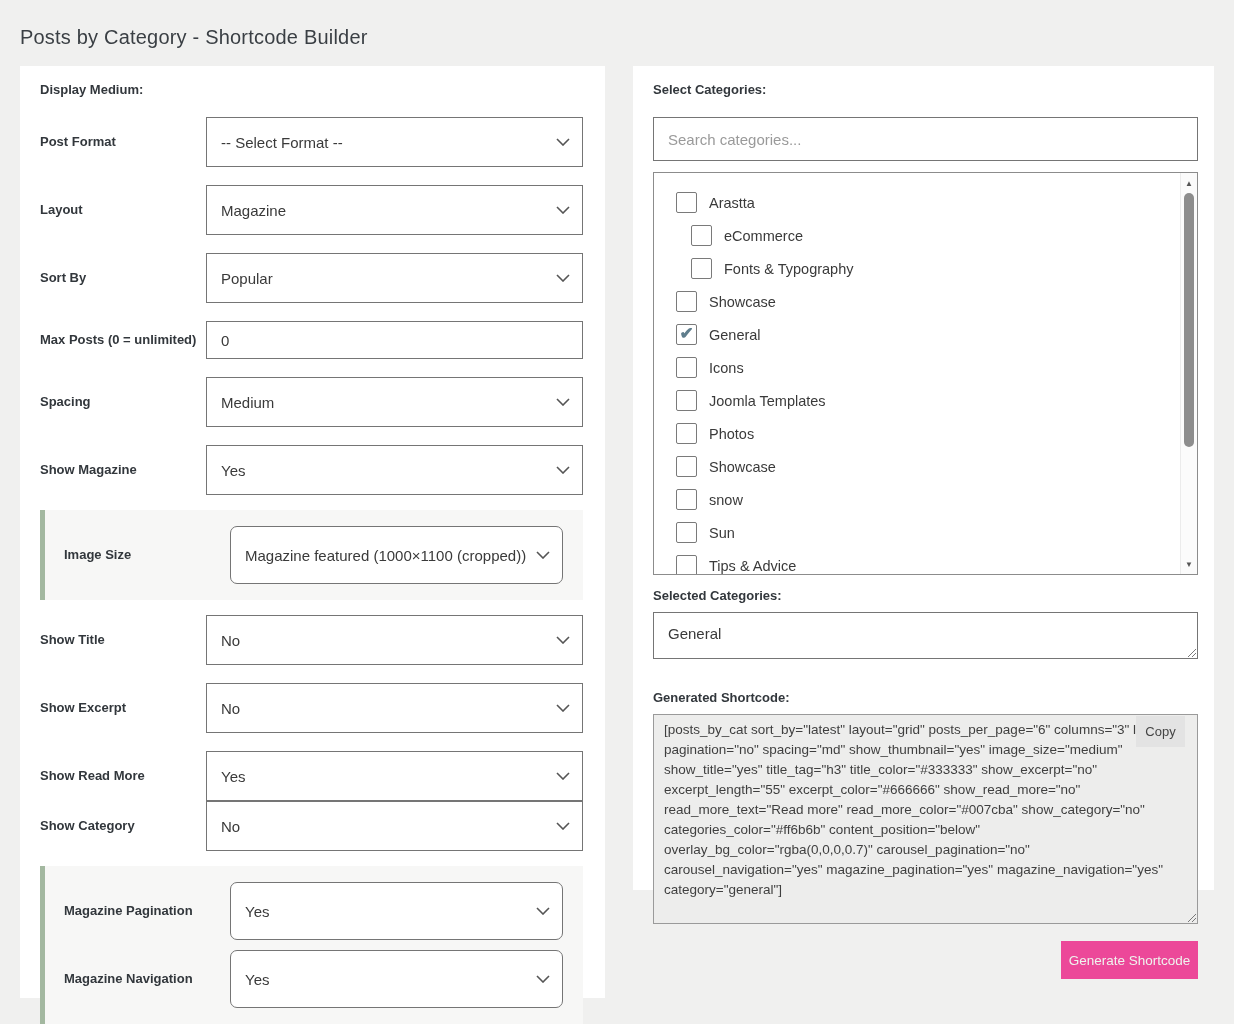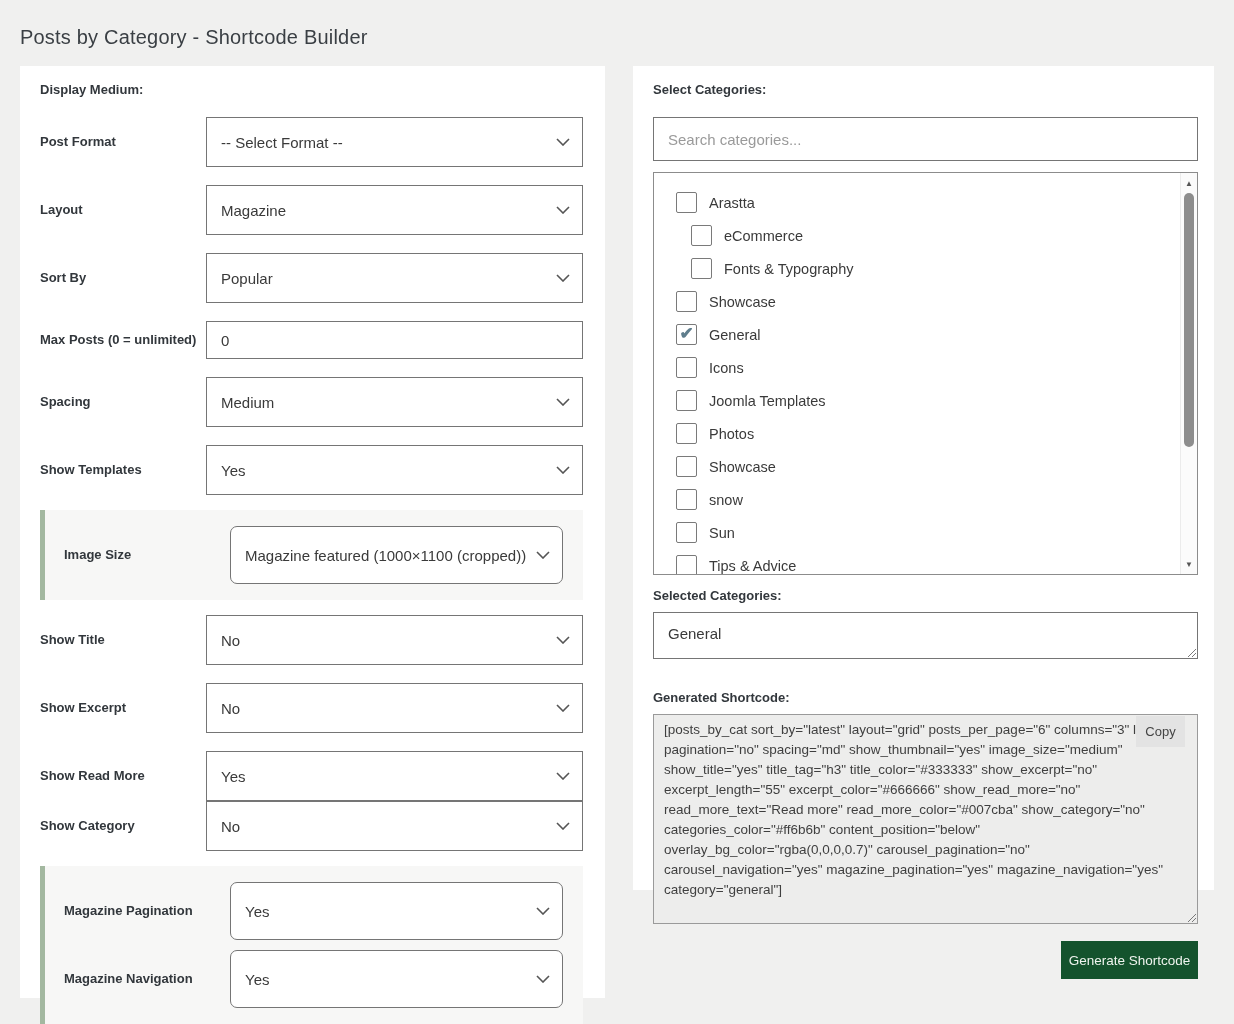--- a/index.html
+++ b/index.html
@@ -61,21 +61,21 @@
 
   .shortcode-wrap { position:relative; width:545px; height:210px; border:1px solid #9a9a9a; background:#ededec; }
   .shortcode-text { width:100%; height:100%; overflow:hidden; padding:5px 12px 5px 10px;
     font-family:"Liberation Sans",sans-serif; font-size:13.5px; line-height:20px; color:#3f3f3f; word-wrap:break-word; }
   .copy-btn { position:absolute; top:1px; right:12px; width:49px; height:31px; background:#e3e3e3; border:none;
     font-family:"Liberation Sans",sans-serif; font-size:13px; color:#444; cursor:pointer; }
   .grabber { position:absolute; right:1px; bottom:1px; width:10px; height:10px; }
   .grabber svg { display:block; }
 
   .gen-btn-row { margin-top:17px; display:flex; justify-content:flex-end; width:545px; }
-  .gen-btn { width:137px; height:38px; background:#14532d; border:none; color:#eff4ee; font-size:13.5px;
+  .gen-btn { width:137px; height:38px; background:#ec4899; border:none; color:#eff4ee; font-size:13.5px;
     font-family:"Liberation Sans",sans-serif; cursor:pointer; }
 
   .mb0 { margin-bottom:0; }
 </style>
 </head>
 <body>
 
 <div class="page-title">Posts by Category - Shortcode Builder</div>
 
 <div class="panel panel-left">
@@ -128,21 +128,21 @@
       <span class="sval">Medium</span>
       <span class="chev">
           <svg width="14" height="8" viewBox="0 0 14 8">
             <polyline points="1,1 7,7 13,1" fill="none" stroke="#555" stroke-width="1.6"></polyline>
           </svg>
         </span>
     </div>
   </div>
 
   <div class="frow mb0">
-    <div class="flabel">Show Templates</div>
+    <div class="flabel">Show Magazine</div>
     <div class="ctl">
       <span class="sval">Yes</span>
       <span class="chev">
           <svg width="14" height="8" viewBox="0 0 14 8">
             <polyline points="1,1 7,7 13,1" fill="none" stroke="#555" stroke-width="1.6"></polyline>
           </svg>
         </span>
     </div>
   </div>
 

